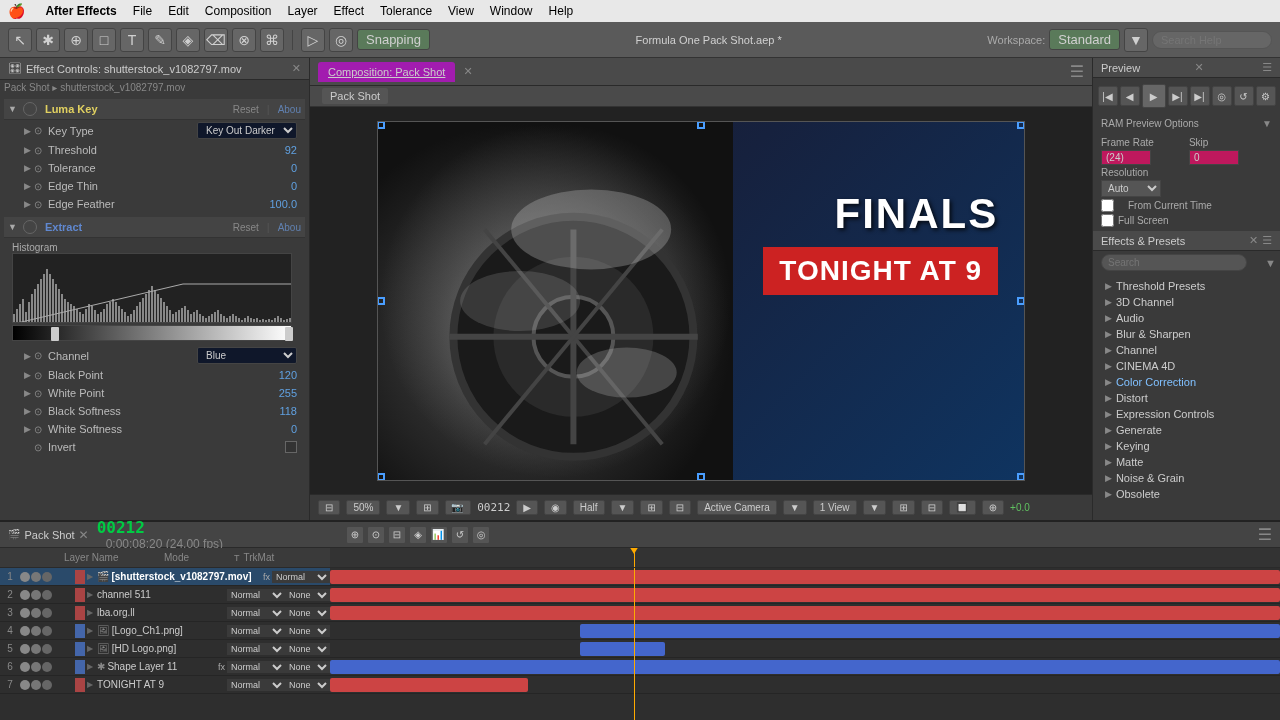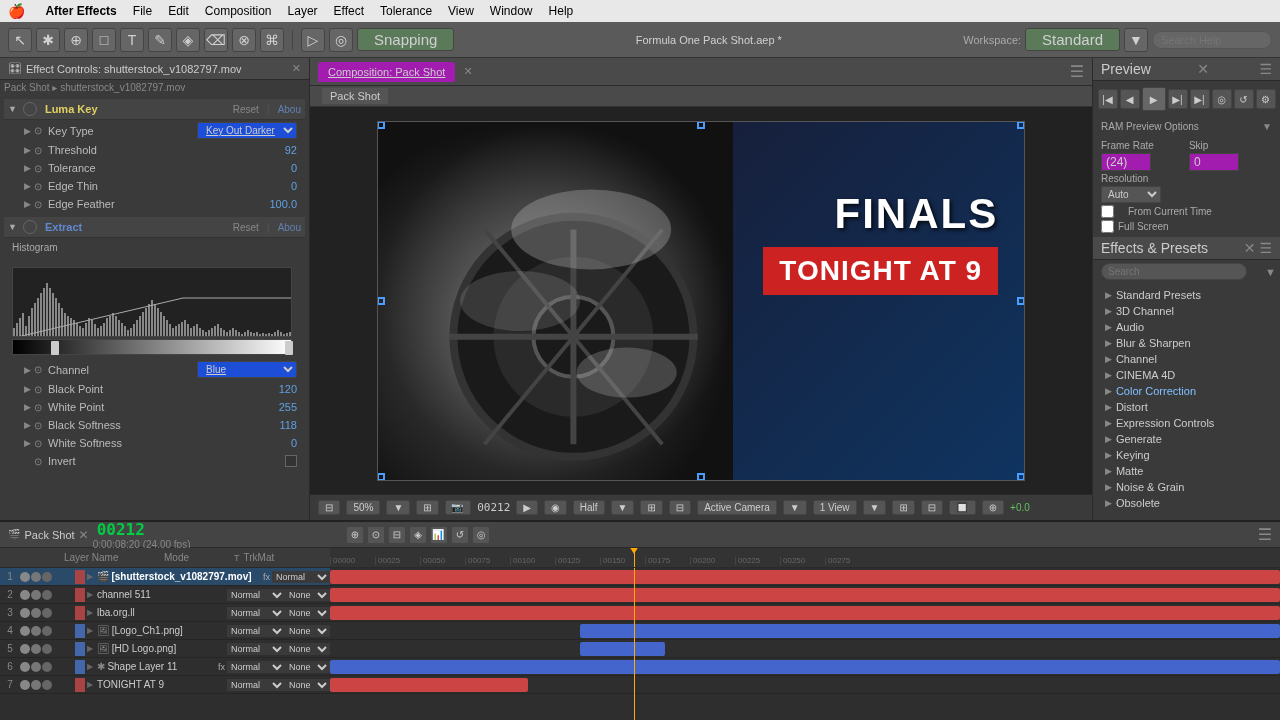--- a/index.html
+++ b/index.html
@@ -56,24 +56,24 @@
       border-radius: 3px;
       display: flex;
       align-items: center;
       justify-content: center;
       cursor: pointer;
       color: #d0d0d0;
       font-size: 14px;
     }
     .snapping-btn {
       background: #5a7a5a;
-      padding: 2px 16px;
+      padding: 2px 8px;
       border-radius: 3px;
       color: #d0d0d0;
-      font-size: 15px;
+      font-size: 13px;
       cursor: pointer;
       border: 1px solid #444;
     }
     .search-help {
       background: #666;
       border: 1px solid #555;
       border-radius: 10px;
       padding: 2px 8px;
       color: #aaa;
       font-size: 11px;
@@ -168,37 +168,36 @@
       font-size: 11px;
     }
     .param-value {
       color: #60a0e0;
       font-size: 11px;
       cursor: pointer;
       min-width: 40px;
       text-align: right;
     }
     .param-dropdown {
-      background: #1d4ed8;
+      background: #0f172a;
       border: 1px solid #444;
       color: #ccc;
       font-size: 10px;
       padding: 1px 4px;
       border-radius: 2px;
       cursor: pointer;
       min-width: 100px;
-      text-decoration: underline;
     }
     .checkbox { width: 12px; height: 12px; border: 1px solid #666; background: #333; }
 
     
     .histogram-container {
       padding: 4px 8px;
     }
-    .histogram-label { color: #aaa; font-size: 10px; margin-bottom: 14px; }
+    .histogram-label { color: #aaa; font-size: 10px; margin-bottom: 0; }
     .histogram-graph {
       width: 280px;
       height: 70px;
       background: #222;
       border: 1px solid #444;
       position: relative;
       overflow: hidden;
     }
     .histogram-slider {
       width: 280px;
@@ -352,21 +351,21 @@
       flex-shrink: 0;
       overflow: hidden;
     }
     .right-section-header {
       background: #4a4a4a;
       padding: 3px 8px;
       border-bottom: 1px solid #2a2a2a;
       display: flex;
       align-items: center;
       justify-content: space-between;
-      font-size: 14px;
+      font-size: 11px;
       color: #ccc;
     }
     .preview-controls {
       display: flex;
       align-items: center;
       justify-content: center;
       gap: 2px;
       padding: 6px 4px;
       background: #3a3a3a;
     }
@@ -399,24 +398,24 @@
     }
     .preview-options {
       display: grid;
       grid-template-columns: auto auto;
       gap: 2px;
       padding: 4px 8px;
       font-size: 10px;
       color: #aaa;
     }
     .preview-input {
-      background: #a21caf;
+      background: #be185d;
       border: 1px solid #444;
       color: #ccc;
-      font-size: 12px;
+      font-size: 10px;
       padding: 1px 4px;
       width: 50px;
     }
     .preview-select {
       background: #555;
       border: 1px solid #444;
       color: #ccc;
       font-size: 10px;
       padding: 1px 2px;
       width: 60px;
@@ -479,21 +478,21 @@
       color: #ccc;
     }
     .timeline-close { color: #888; cursor: pointer; font-size: 12px; }
     .timecode {
       color: #00cc44;
       font-size: 16px;
       font-weight: bold;
       font-family: monospace;
       padding: 0 4px;
     }
-    .timecode-sub { color: #888; font-size: 10px; }
+    .timecode-sub { color: #888; font-size: 12px; margin-left: 13px; }
     .timeline-tools {
       display: flex;
       align-items: center;
       gap: 3px;
     }
     .tl-btn {
       width: 18px;
       height: 18px;
       background: #555;
       border: 1px solid #444;
@@ -1042,21 +1041,21 @@
       <span style="color:#888;cursor:pointer;margin-left:auto;">✕</span>
       <span style="color:#888;cursor:pointer;margin-left:4px;">☰</span>
     </div>
     <div class="effects-search">
       <input class="effects-search-input" type="text" placeholder="Search" style="">
       <span style="color:#888;font-size:11px;cursor:pointer;">▼</span>
     </div>
     <div class="effects-presets">
       <div class="effect-category">
         <span class="arrow">▶</span>
-        <span>Standard Presets</span>
+        <span>Threshold Presets</span>
       </div>
       <div class="effect-category">
         <span class="arrow">▶</span>
         <span>3D Channel</span>
       </div>
       <div class="effect-category">
         <span class="arrow">▶</span>
         <span>Audio</span>
       </div>
       <div class="effect-category">
@@ -1273,34 +1272,20 @@
           <option>Normal</option>
         </select>
         <select class="layer-trkmat-select">
           <option>None</option>
         </select>
       </div>
     </div>
 
     <div class="timeline-right">
       <div class="timeline-ruler">
-        <div class="ruler-marks">
-          <div class="ruler-mark">00000</div>
-          <div class="ruler-mark">00025</div>
-          <div class="ruler-mark">00050</div>
-          <div class="ruler-mark">00075</div>
-          <div class="ruler-mark">00100</div>
-          <div class="ruler-mark">00125</div>
-          <div class="ruler-mark">00150</div>
-          <div class="ruler-mark">00175</div>
-          <div class="ruler-mark">00200</div>
-          <div class="ruler-mark">00225</div>
-          <div class="ruler-mark">00250</div>
-          <div class="ruler-mark">00275</div>
-        </div>
 
         <div style="position:absolute;left:304px;top:0;bottom:0;width:1px;background:#ffaa00;z-index:10;">
           <div style="position:absolute;top:-2px;left:-5px;width:0;height:0;border-left:5px solid transparent;border-right:5px solid transparent;border-top:8px solid #ffaa00;"></div>
         </div>
       </div>
 
       <div class="timeline-tracks">
 
         <div class="track-row">
           <div class="track-bar red" style="left:0;width:100%;"></div>

